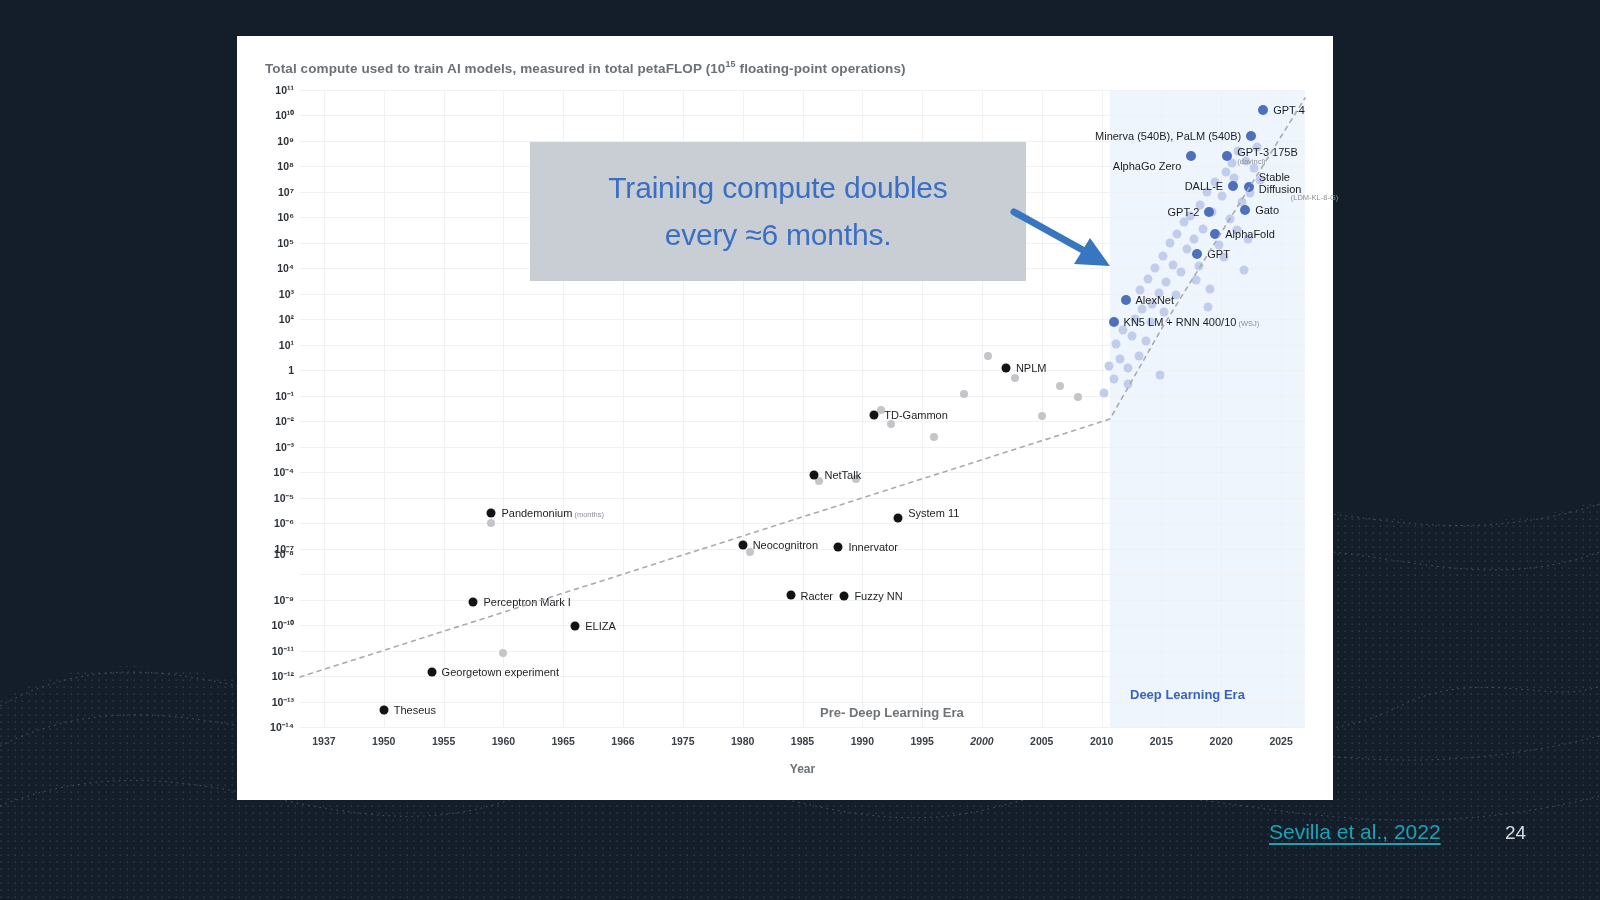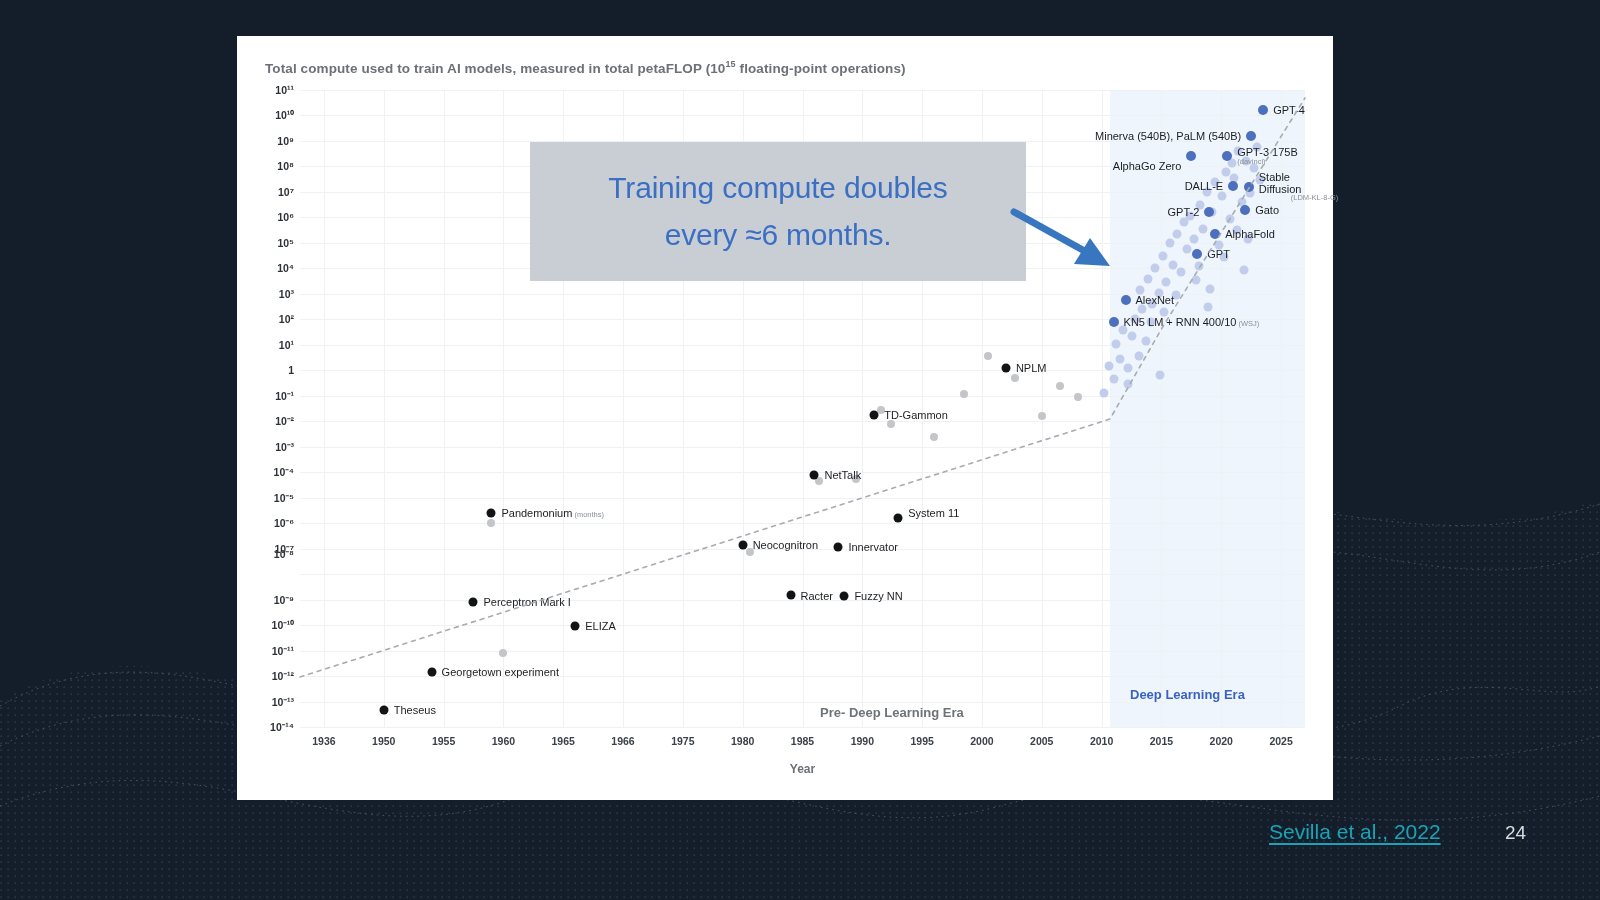--- a/index.html
+++ b/index.html
@@ -324,32 +324,32 @@
         <div class="ytick" style="top: 458.64px;">10⁻⁷</div>
         <div class="ytick" style="top: 464px;">10⁻⁸</div>
         <div class="ytick" style="top: 509.6px;">10⁻⁹</div>
         <div class="ytick" style="top: 535.08px;">10⁻¹⁰</div>
         <div class="ytick" style="top: 560.56px;">10⁻¹¹</div>
         <div class="ytick" style="top: 586.04px;">10⁻¹²</div>
         <div class="ytick" style="top: 611.52px;">10⁻¹³</div>
         <div class="ytick" style="top: 637px;">10⁻¹⁴</div>
       </div>
     <div id="xtick-layer">
-        <div class="xtick" style="left: 23.9286px;">1936</div>
+        <div class="xtick" style="left: 23.9286px;">1937</div>
         <div class="xtick" style="left: 83.75px;">1950</div>
         <div class="xtick" style="left: 143.571px;">1955</div>
         <div class="xtick" style="left: 203.393px;">1960</div>
         <div class="xtick" style="left: 263.214px;">1965</div>
         <div class="xtick" style="left: 323.036px;">1966</div>
         <div class="xtick" style="left: 382.857px;">1975</div>
         <div class="xtick" style="left: 442.679px;">1980</div>
         <div class="xtick" style="left: 502.5px;">1985</div>
         <div class="xtick" style="left: 562.321px;">1990</div>
         <div class="xtick" style="left: 622.143px;">1995</div>
-        <div class="xtick" style="left: 681.964px;">2000</div>
+        <div class="xtick" style="left: 681.964px; font-style: italic;">2000</div>
         <div class="xtick" style="left: 741.786px;">2005</div>
         <div class="xtick" style="left: 801.607px;">2010</div>
         <div class="xtick" style="left: 861.429px;">2015</div>
         <div class="xtick" style="left: 921.25px;">2020</div>
         <div class="xtick" style="left: 981.071px;">2025</div>
       </div>
     <div class="axis-label">Year</div>
   </div>
 
   <div class="callout">

